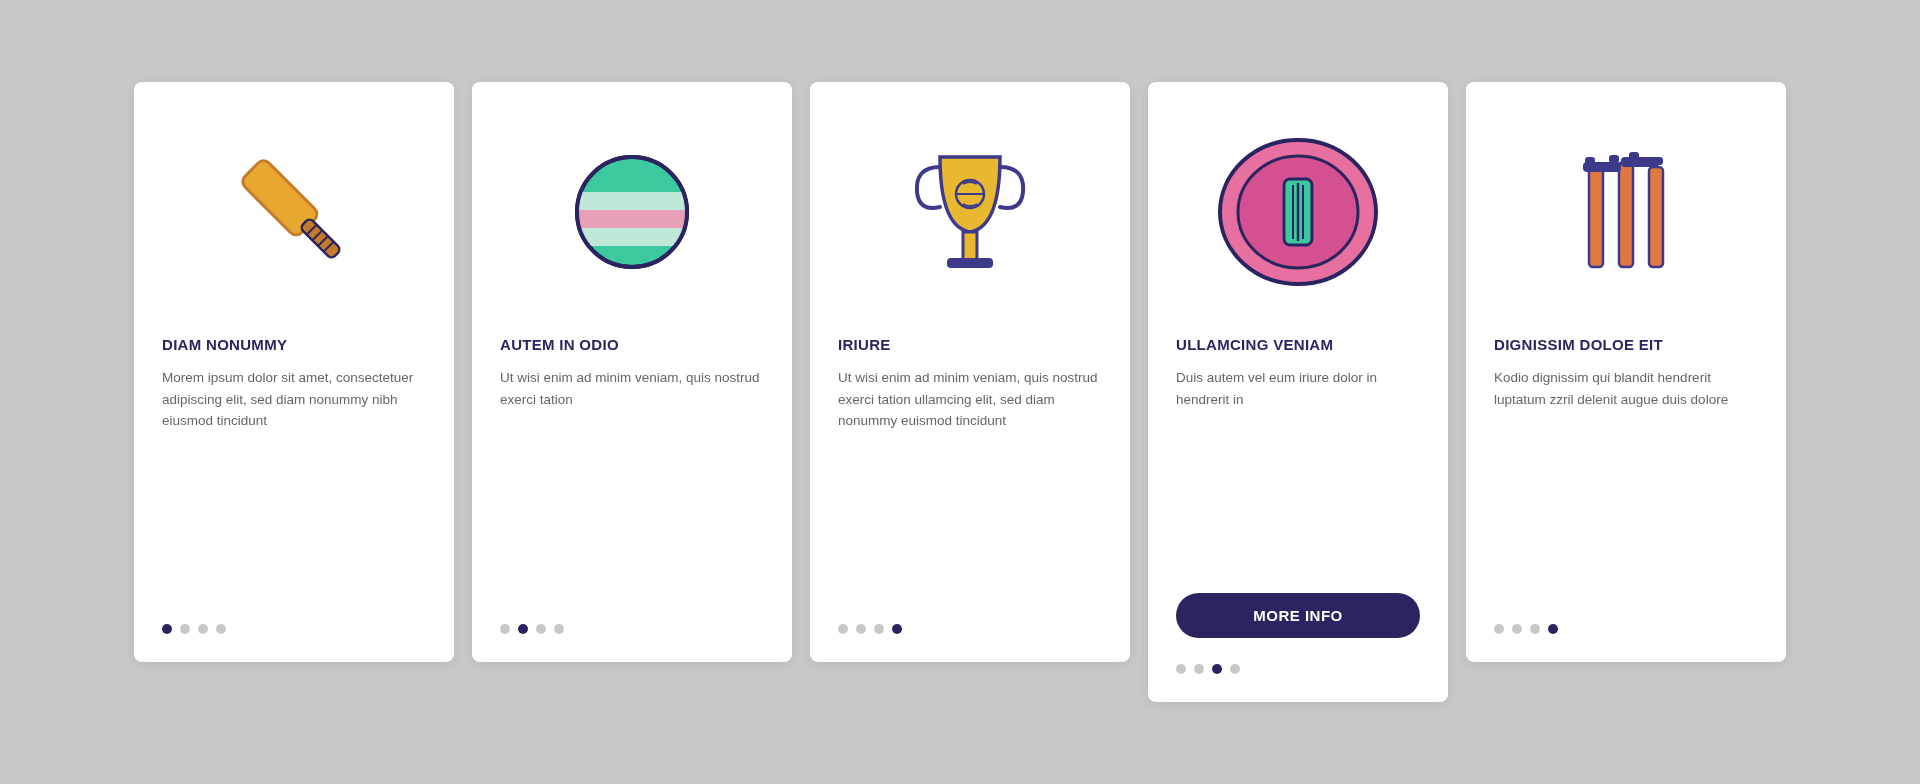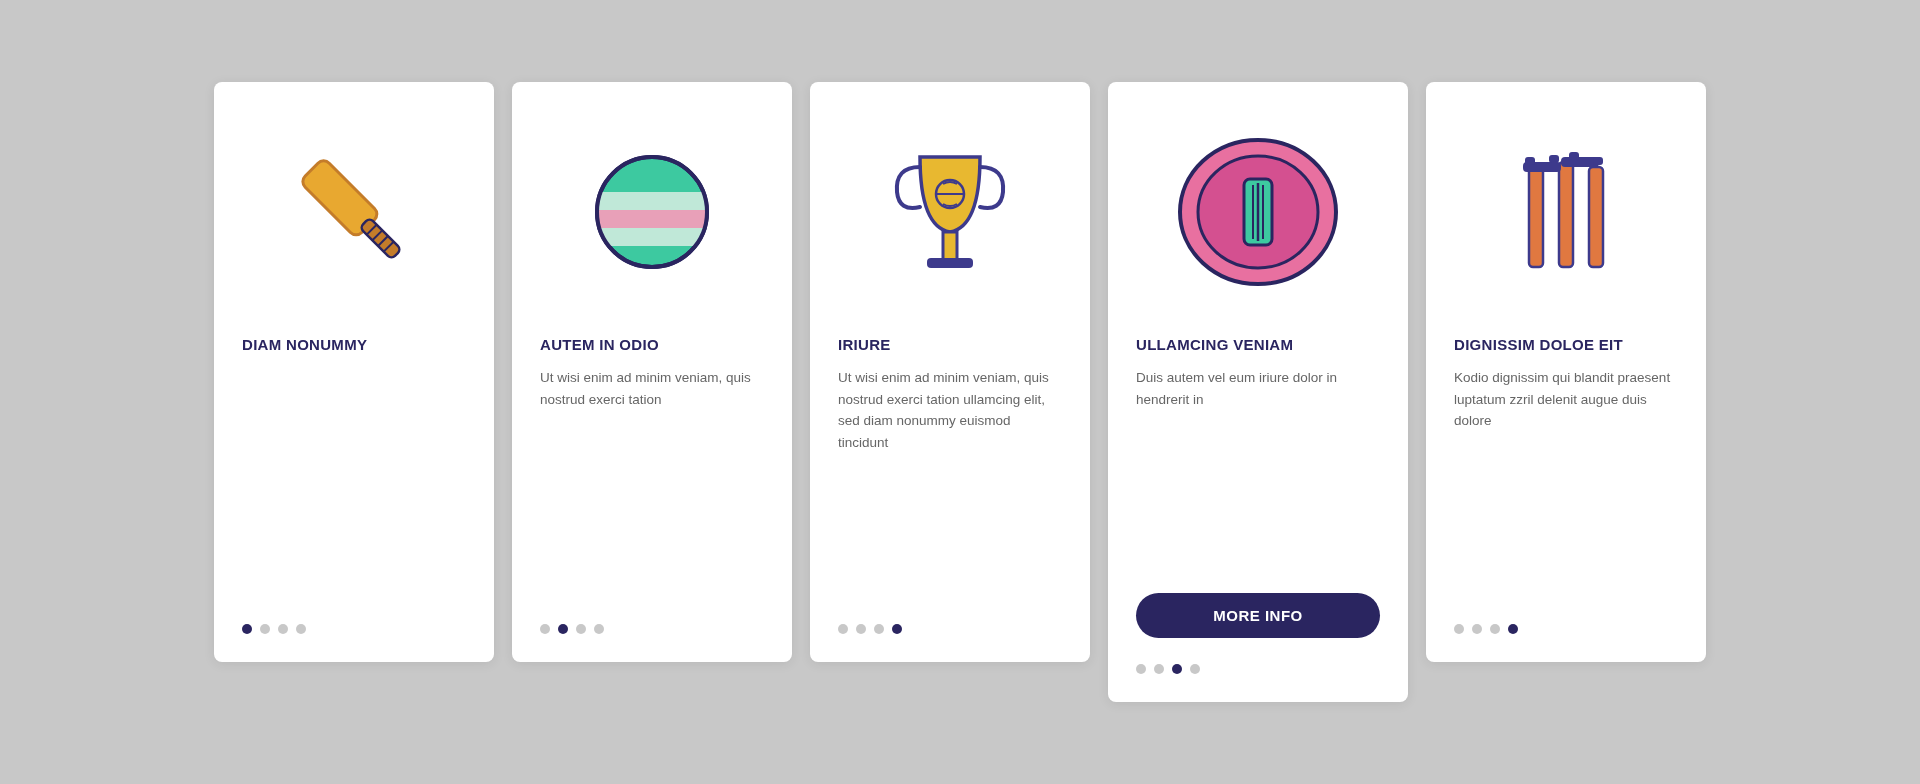--- a/index.html
+++ b/index.html
@@ -18,21 +18,21 @@
       padding: 40px 60px;
       align-items: flex-start;
     }
     .card {
       background: #fff;
       border-radius: 8px;
       padding: 30px 28px 28px 28px;
       display: flex;
       flex-direction: column;
       align-items: flex-start;
-      width: 280px;
+      width: 320px;
       min-height: 580px;
       box-shadow: 0 2px 12px rgba(0,0,0,0.08);
       position: relative;
     }
     .card.active {
       min-height: 620px;
       width: 300px;
     }
     .card-icon-area {
       width: 100%;
@@ -106,20 +106,21 @@
           <rect x="58" y="95" width="14" height="45" rx="5" fill="#c47c2a" stroke="#2a2560" stroke-width="2.5"></rect>
 
           <line x1="58" y1="105" x2="72" y2="105" stroke="#2a2560" stroke-width="2"></line>
           <line x1="58" y1="113" x2="72" y2="113" stroke="#2a2560" stroke-width="2"></line>
           <line x1="58" y1="121" x2="72" y2="121" stroke="#2a2560" stroke-width="2"></line>
           <line x1="58" y1="129" x2="72" y2="129" stroke="#2a2560" stroke-width="2"></line>
         </g>
       </svg>
     </div>
     <div class="card-title">DIAM NONUMMY</div>
+    <div class="card-text">Morem ipsum dolor sit amet, consectetuer adipiscing elit, sed diam nonummy nibh eiusmod tincidunt</div>
     <div class="card-dots">
       <div class="dot active"></div>
       <div class="dot"></div>
       <div class="dot"></div>
       <div class="dot"></div>
     </div>
   </div>
 
   <div class="card">
     <div class="card-icon-area">
@@ -217,21 +218,21 @@
 
         <rect x="60" y="30" width="38" height="10" rx="4" fill="#3d3a8c"></rect>
 
         <rect x="24" y="30" width="10" height="8" rx="3" fill="#3d3a8c"></rect>
         <rect x="48" y="28" width="10" height="8" rx="3" fill="#3d3a8c"></rect>
         <rect x="68" y="25" width="10" height="8" rx="3" fill="#3d3a8c"></rect>
         <rect x="92" y="30" width="10" height="8" rx="3" fill="#3d3a8c"></rect>
       </svg>
     </div>
     <div class="card-title">DIGNISSIM DOLOE EIT</div>
-    <div class="card-text">Kodio dignissim qui blandit praesent luptatum zzril delenit augue duis dolore</div>
+    <div class="card-text">Kodio dignissim qui blandit hendrerit luptatum zzril delenit augue duis dolore</div>
     <div class="card-dots">
       <div class="dot"></div>
       <div class="dot"></div>
       <div class="dot"></div>
       <div class="dot active"></div>
     </div>
   </div>
 
 </div>
 

